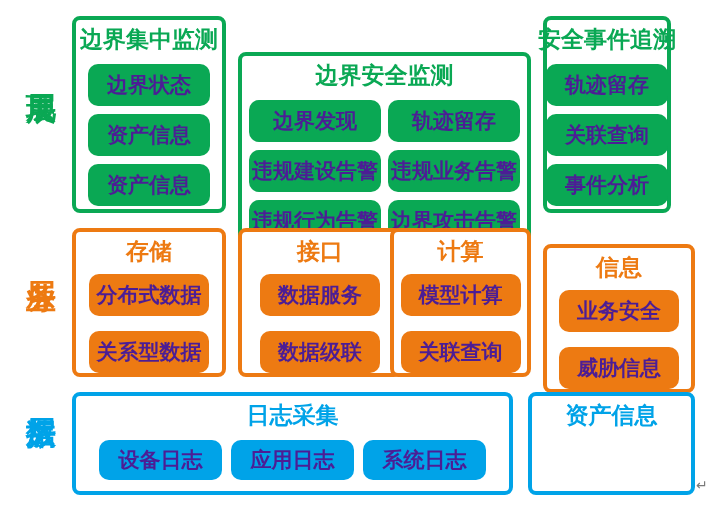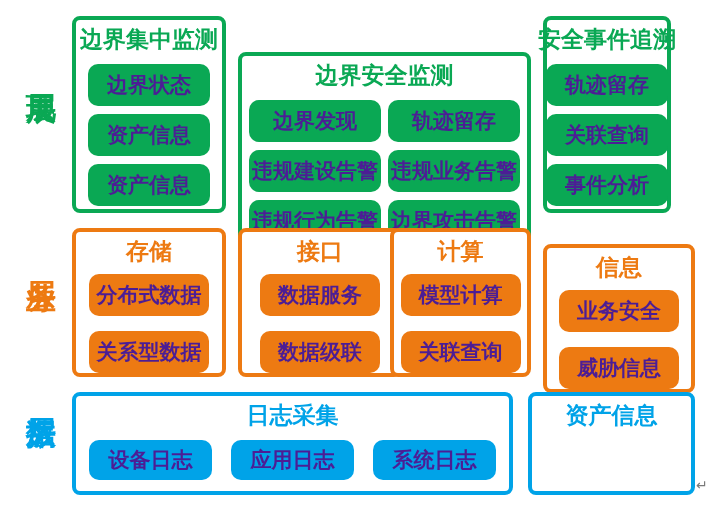--- a/index.html
+++ b/index.html
@@ -44,21 +44,21 @@
   .items { display: flex; flex-direction: column; align-items: center; }
   .items.mt8  { margin-top: 8px; }
   .items.mt10 { margin-top: 10px; }
   .items.col  { gap: 8px; }
   .items.col2 { gap: 15px; }
   .items.grid2 {
     display: grid;
     grid-template-columns: repeat(2, 132px);
     gap: 8px 7px;
   }
-  .items.hrow { flex-direction: row; gap: 19px; }
+  .items.hrow { flex-direction: row; gap: 9px; }
   .item {
     background: var(--c);
     color: #4c1d95;
     font-weight: bold;
     font-size: 21px;
     border-radius: 10px;
     display: flex;
     align-items: center;
     justify-content: center;
     white-space: nowrap;

